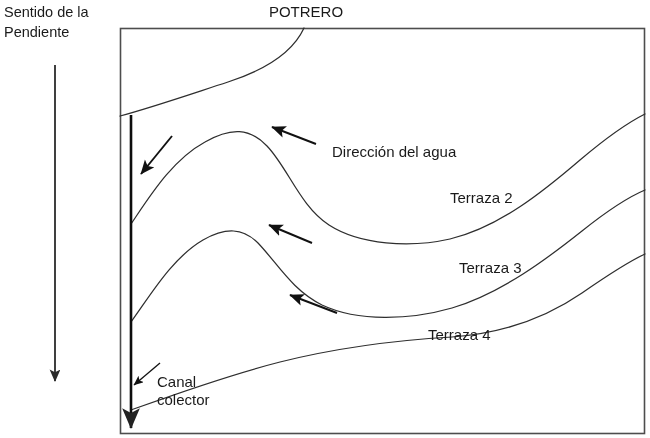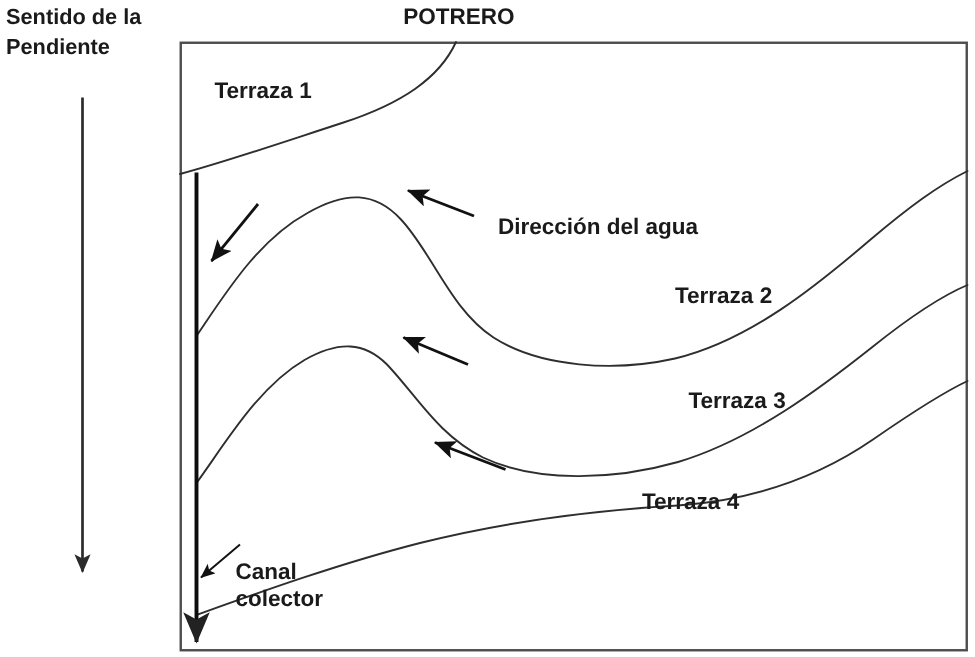--- a/index.html
+++ b/index.html
@@ -22,21 +22,20 @@
     width: 650px;
     height: 438px;
   }
   .lbl {
     position: absolute;
     font-family: "Liberation Sans", sans-serif;
     font-size: 15px;
     color: #1a1a1a;
     white-space: pre;
     line-height: 19px;
-    font-weight: bold;
   }
   #slope-label {
     left: 4px;
     top: 2px;
     font-size: 14.5px;
     line-height: 20px;
   }
   #title-label {
     left: 0;
     top: 2px;
@@ -97,21 +96,20 @@
     <line x1="337" y1="313" x2="290" y2="295" stroke="#111111" stroke-width="1.9" marker-end="url(#arrowhead)"></line>
 
     <line x1="160" y1="363" x2="134" y2="385" stroke="#111111" stroke-width="1.3" marker-end="url(#arrowhead)"></line>
   </svg>
 
   <div class="lbl" id="title-label">POTRERO</div>
 
   <div class="lbl" id="slope-label">Sentido de la
 Pendiente</div>
 
-  <div class="lbl" id="terraza-1-label">Terraza 1</div>
 
   <div class="lbl" id="terraza-2-label">Terraza 2</div>
 
   <div class="lbl" id="terraza-3-label">Terraza 3</div>
 
   <div class="lbl" id="terraza-4-label">Terraza 4</div>
 
   <div class="lbl" id="water-direction-label">Dirección del agua</div>
 
   <div class="lbl" id="canal-label">Canal

